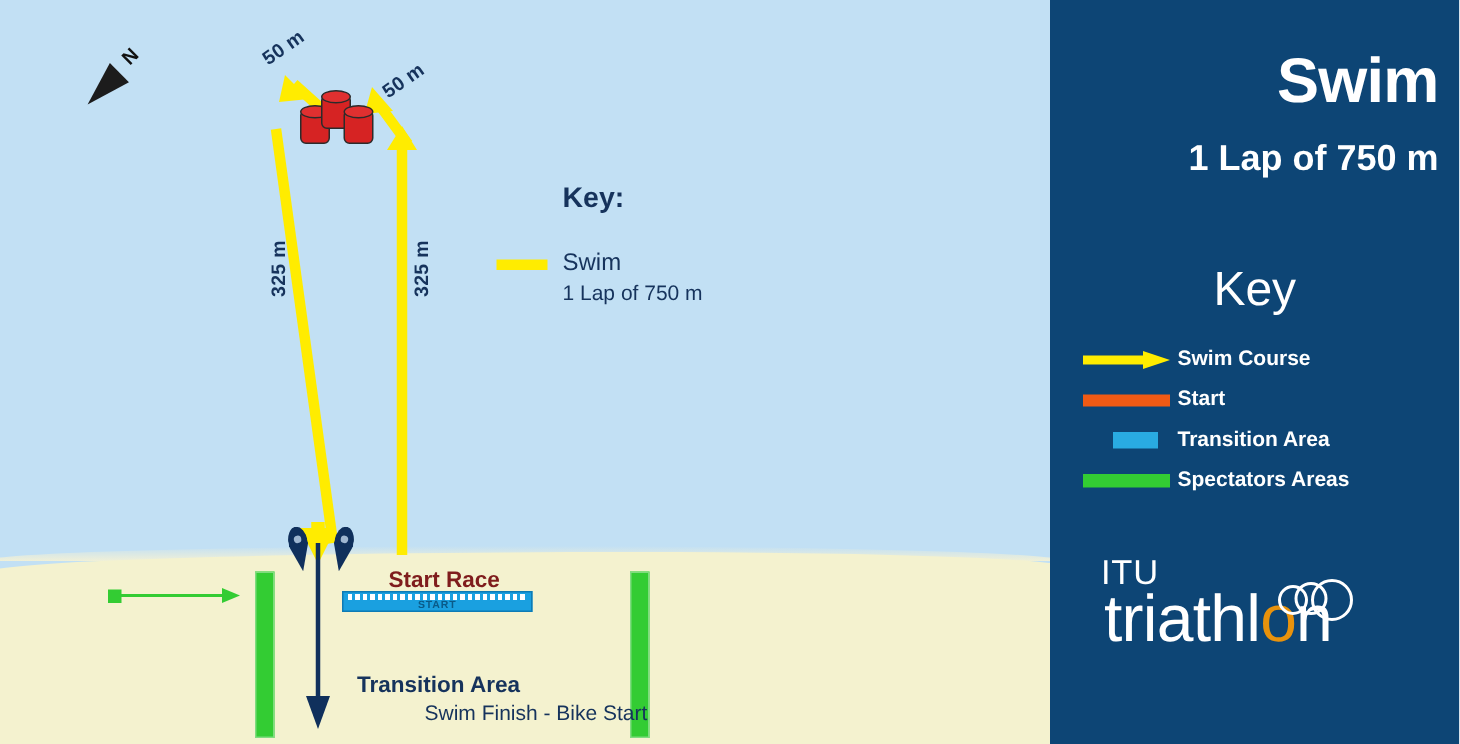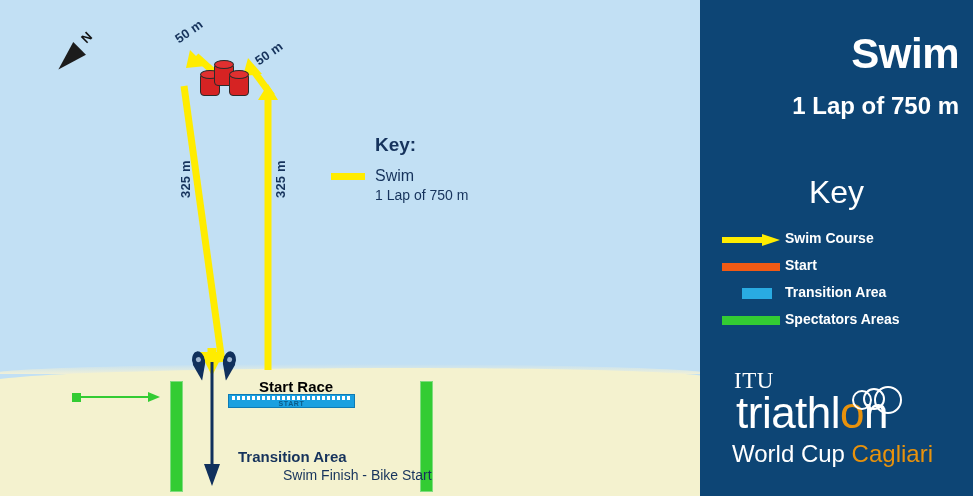--- a/index.html
+++ b/index.html
@@ -125,21 +125,20 @@
   
   .map-key {
     position: absolute;
     left: 375px;
     top: 122px;
   }
   .map-key .mk-title {
     font-size: 19px;
     font-weight: bold;
     color: #16335c;
-    margin-top: 12px;
   }
   .map-key .mk-row {
     position: absolute;
     left: 0;
     top: 44px;
     width: 260px;
   }
   .map-key .mk-swatch {
     position: absolute;
     left: -44px;
@@ -226,21 +225,21 @@
     letter-spacing: 0.6px;
     color: #0a5a88;
   }
 
   .start-race-label {
     position: absolute;
     left: 259px;
     top: 378px;
     font-size: 15px;
     font-weight: bold;
-    color: #000000;
+    color: #7f1d1d;
   }
 
   .flag {
     position: absolute;
     width: 13px;
     height: 30px;
   }
   .flag .tear {
     position: absolute;
     left: 0; top: 0;
@@ -414,21 +413,20 @@
     height: 110px;
   }
   .logo .itu {
     position: absolute;
     left: 34px;
     top: 0px;
     color: #ffffff;
     font-size: 23px;
     font-weight: normal;
     letter-spacing: 0.5px;
-    font-family: Liberation Serif, serif;
   }
   .logo .tri {
     position: absolute;
     left: 36px;
     top: 20px;
     color: #ffffff;
     font-size: 44px;
     font-weight: normal;
     letter-spacing: -0.5px;
   }
@@ -579,21 +577,20 @@
 
       <div class="key-row">
         <div class="k-spect-area"></div>
         <div class="k-label">Spectators Areas</div>
       </div>
     </div>
 
     <div class="logo">
       <div class="itu">ITU</div>
       <div class="tri"><span>triathl</span><span class="o-orange">o</span><span>n</span></div>
-      <div class="wc"><span>World Cup </span><span class="cag">Cagliari</span></div>
       <div class="rings">
         <div class="ring r1"></div>
         <div class="ring r2"></div>
         <div class="ring r3"></div>
       </div>
     </div>
   </div>
 </div>
 
 </body></html>

